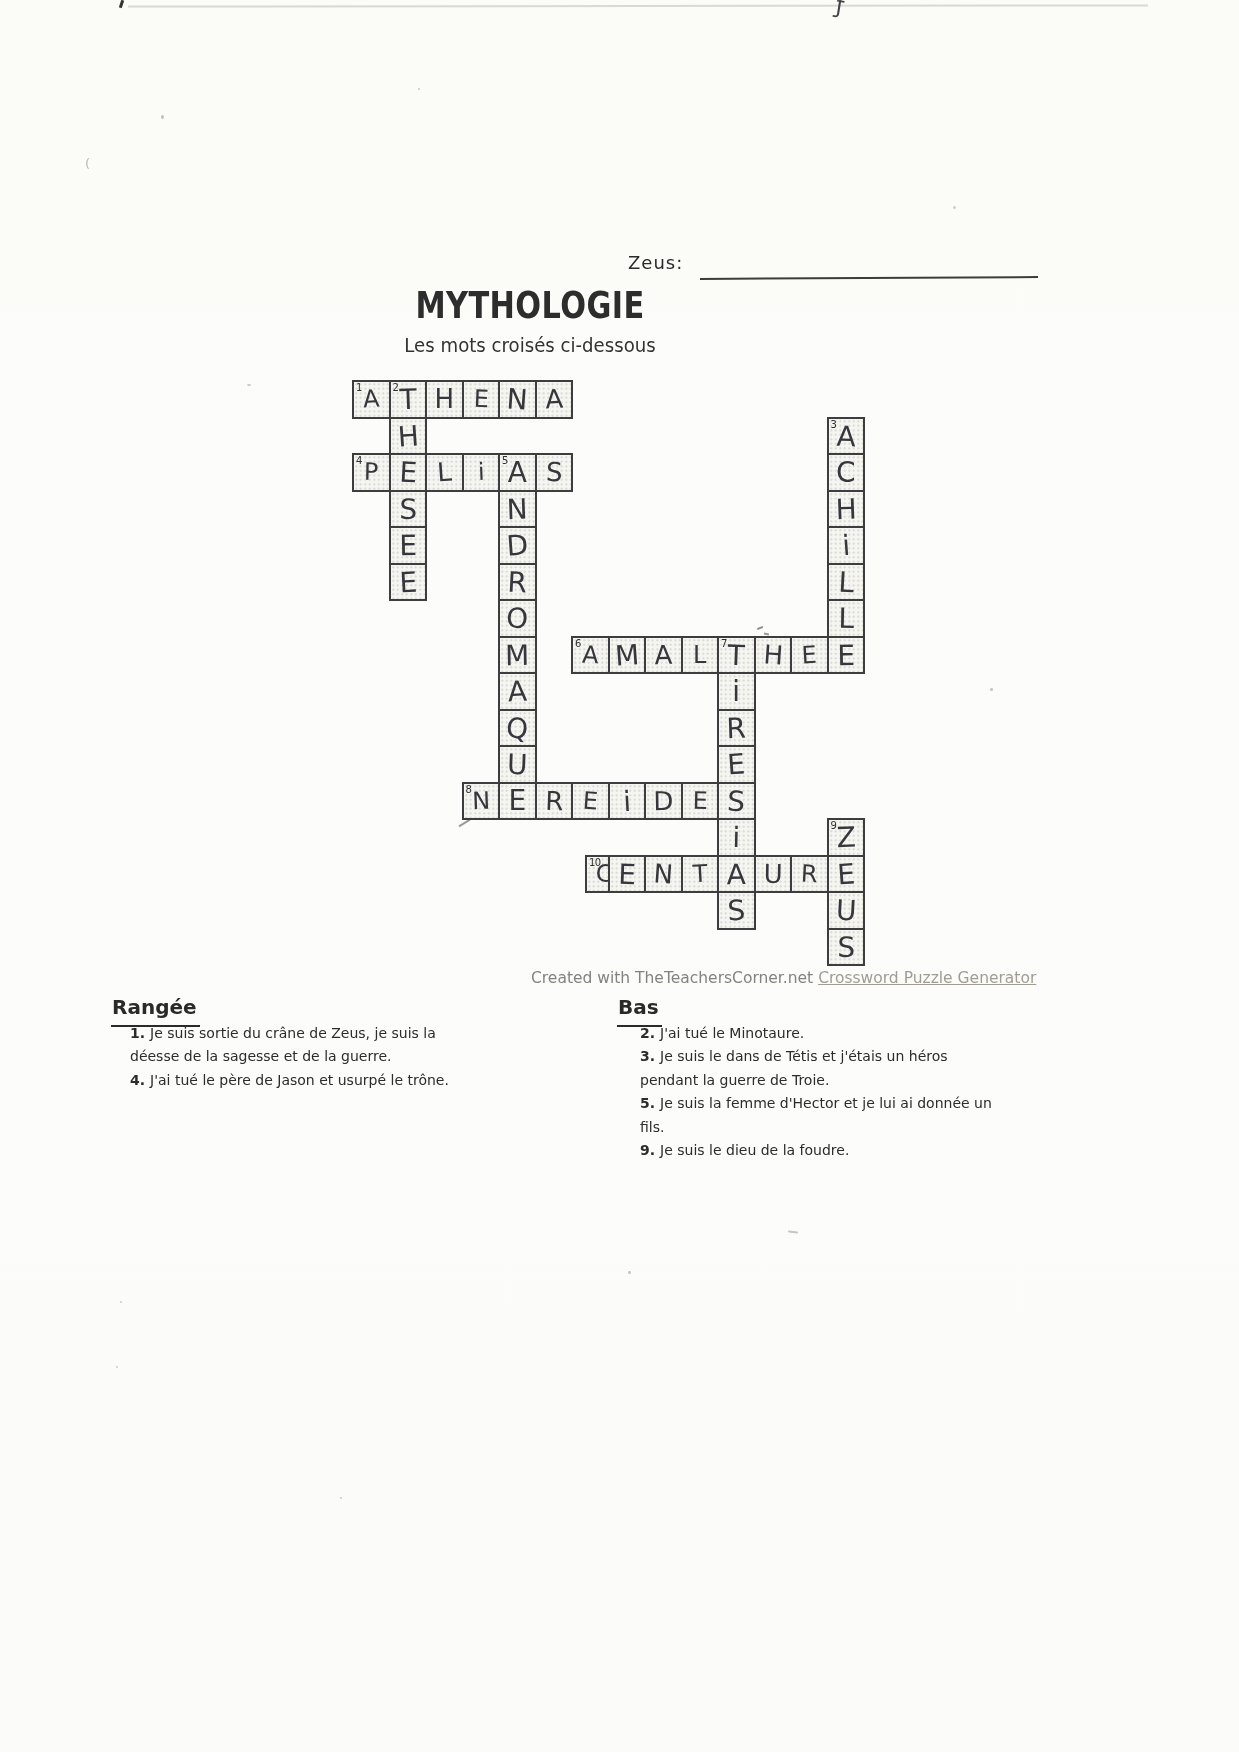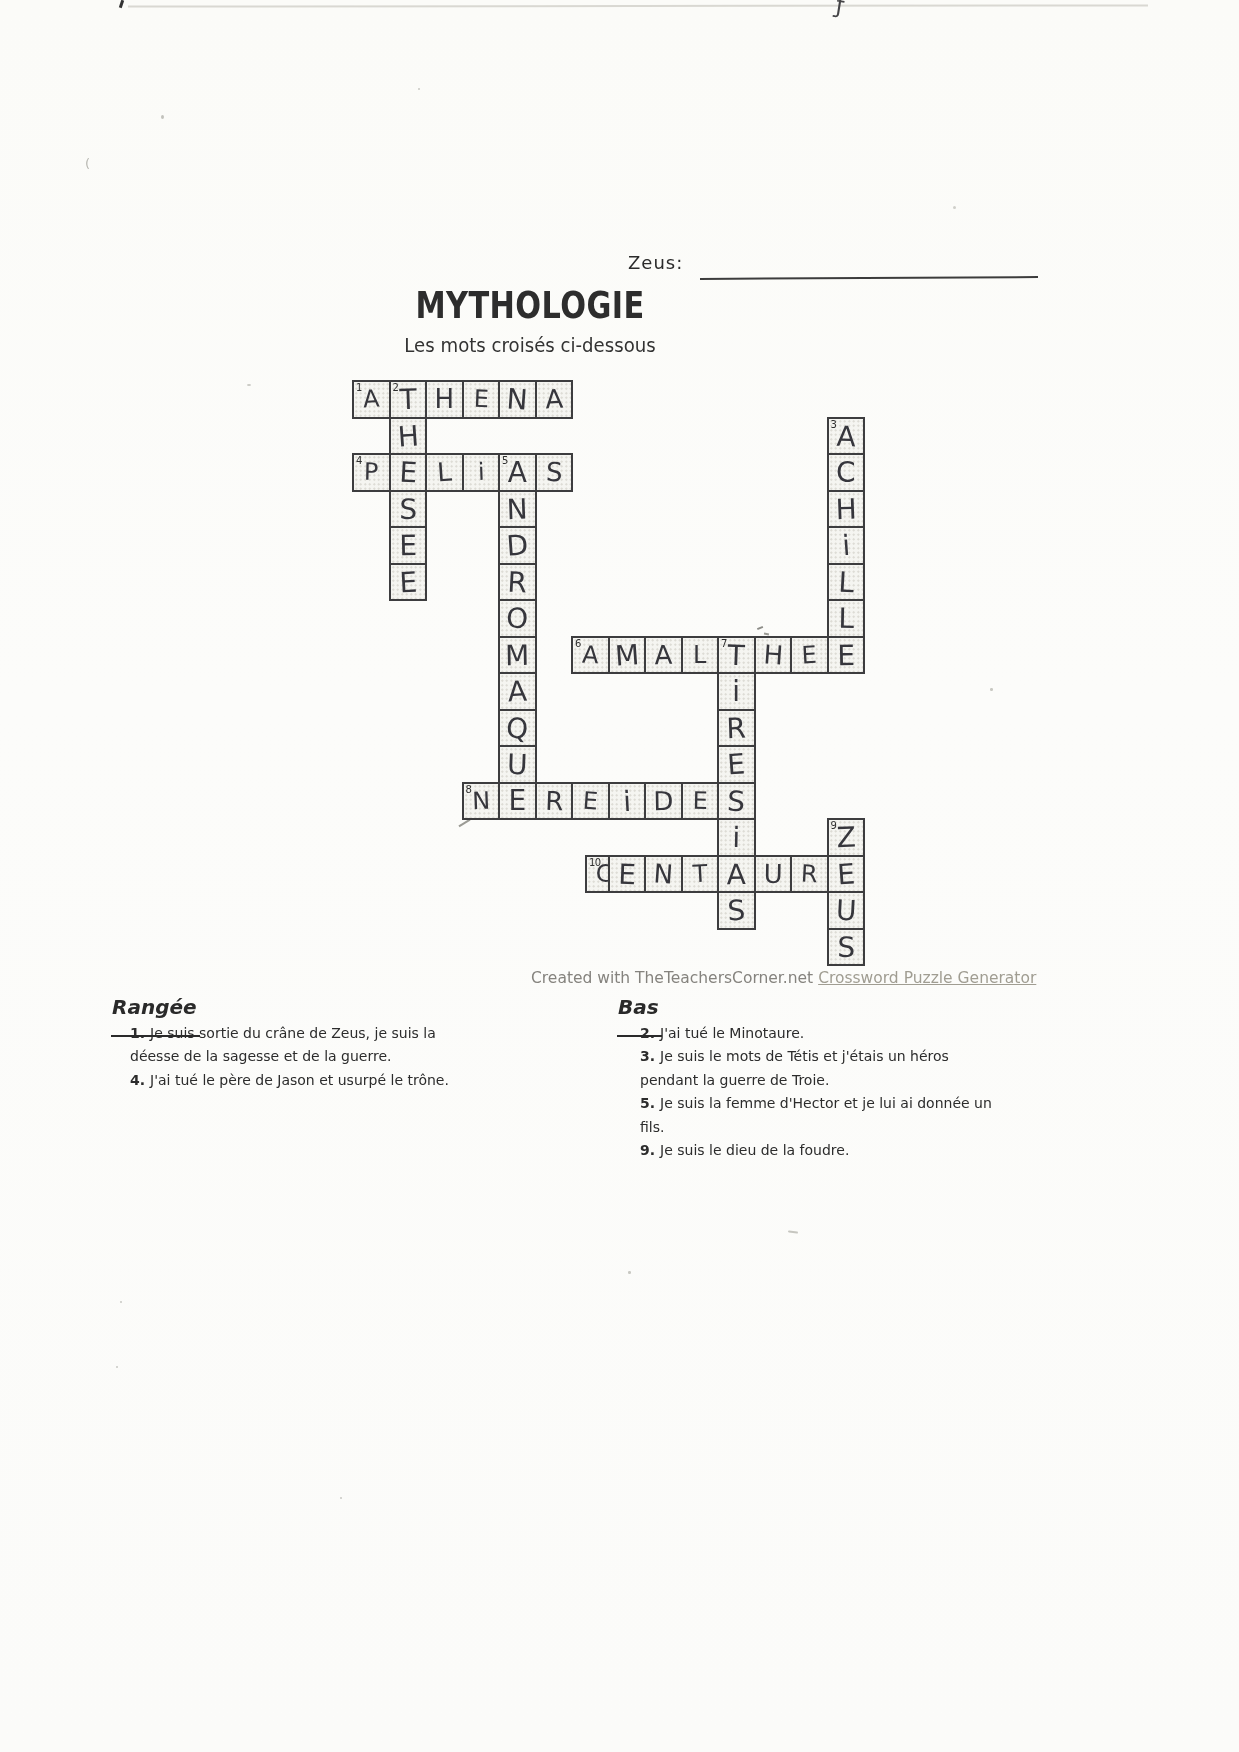--- a/index.html
+++ b/index.html
@@ -37,21 +37,21 @@
     position:absolute; left:0; top:0; right:0; bottom:0;
     display:flex; align-items:center; justify-content:center;
     color:#36363c;
   }
   
   .credit{position:absolute; left:531px; top:969px; font-size:15.5px; color:#85837e; white-space:nowrap;}
   .credit a{color:#a09d92; text-decoration:underline; cursor:pointer;}
   
   .clues-heading{
     position:absolute; font-size:20px; font-weight:bold; color:#2a2a2a;
-    border-bottom:2.5px solid #2a2a2a; padding:0 3px 16px 1px;font-style:italic;
+    border-bottom:2.5px solid #2a2a2a; padding:0 3px 6px 1px;
   }
   #across-heading{left:111px; top:995px;}
   #down-heading{left:617px; top:995px;}
   .clue-list{position:absolute; top:1022px; font-size:14px; line-height:23.4px; color:#2c2c2c;}
   #across-list{left:130px; width:487px;}
   #down-list{left:640px; width:492px;}
   .clue-num{font-weight:bold; margin-right:5px;}
   .clue-text{white-space:pre-line;}
   
   .artifact{position:absolute;}
@@ -289,20 +289,20 @@
   <div class="clues-heading" id="across-heading">Rangée</div>
   <div class="clue-list" id="across-list">
       <div class="clue"><b class="clue-num">1.</b><span class="clue-text">Je suis sortie du crâne de Zeus, je suis la
 déesse de la sagesse et de la guerre.</span></div>
       <div class="clue"><b class="clue-num">4.</b><span class="clue-text">J'ai tué le père de Jason et usurpé le trône.</span></div>
     </div>
 
   <div class="clues-heading" id="down-heading">Bas</div>
   <div class="clue-list" id="down-list">
       <div class="clue"><b class="clue-num">2.</b><span class="clue-text">J'ai tué le Minotaure.</span></div>
-      <div class="clue"><b class="clue-num">3.</b><span class="clue-text">Je suis le mots de Tétis et j'étais un héros
+      <div class="clue"><b class="clue-num">3.</b><span class="clue-text">Je suis le dans de Tétis et j'étais un héros
 pendant la guerre de Troie.</span></div>
       <div class="clue"><b class="clue-num">5.</b><span class="clue-text">Je suis la femme d'Hector et je lui ai donnée un
 fils.</span></div>
       <div class="clue"><b class="clue-num">9.</b><span class="clue-text">Je suis le dieu de la foudre.</span></div>
     </div>
 
 </div>
 
 </body></html>

